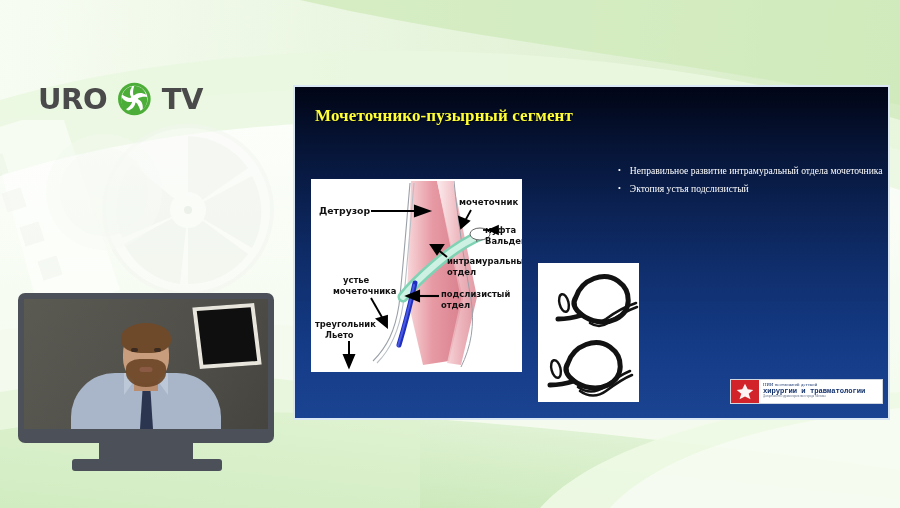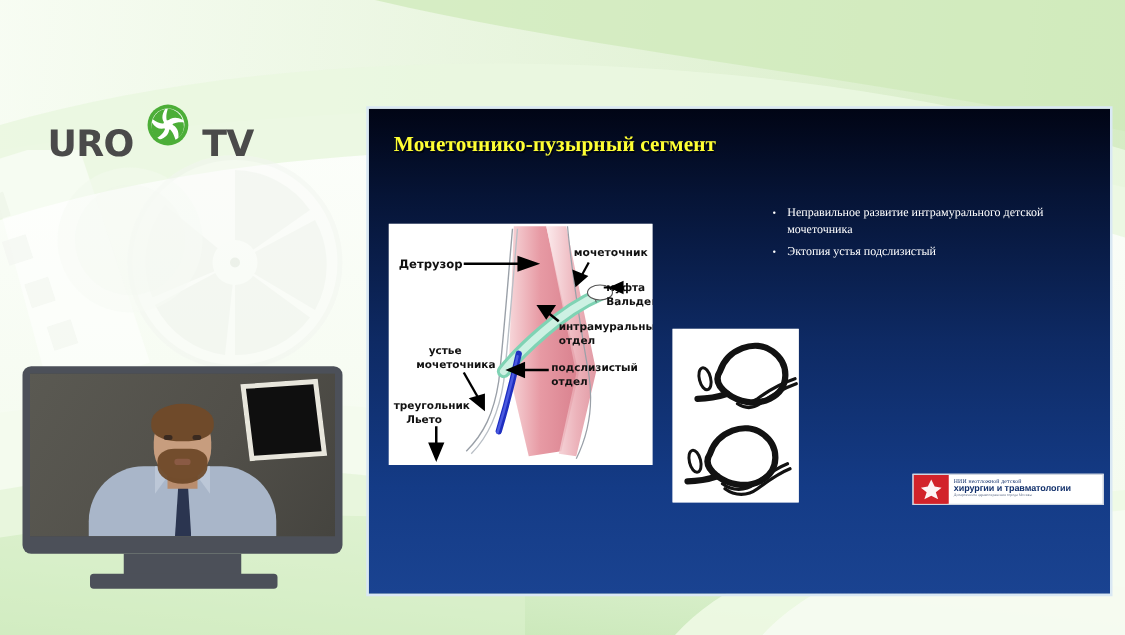--- a/index.html
+++ b/index.html
@@ -19,21 +19,21 @@
   .bg-layer { position: absolute; inset: 0; pointer-events: none; }
   .bg-svg { position: absolute; inset: 0; width: 900px; height: 508px; }
 
   
   .reel-wm { position: absolute; left: 0px; top: 120px; width: 300px; height: 180px; opacity: .55; }
 
   
   .logo {
     position: absolute; left: 38px; top: 68px;
     width: 165px; height: 62px;
-    display: flex; align-items: flex-end; gap: 16px;
+    display: flex; align-items: center; gap: 16px;
   }
   .logo-word {
     font-family: "DejaVu Sans", sans-serif;
     font-weight: bold; font-size: 29px; letter-spacing: -.5px;
     color: #4a4a4a; line-height: 1;
   }
   .logo-mark { width: 60px; height: 60px; margin: 0 -6px; }
 
   
   .monitor { position: absolute; left: 18px; top: 293px; width: 256px; height: 150px; }
@@ -102,21 +102,21 @@
     clip-path: polygon(20% 0, 80% 0, 100% 100%, 0 100%);
   }
   .cam-neck-sk {
     position: absolute; left: 50%; transform: translateX(-50%);
     top: 76px; width: 24px; height: 16px; background: #b98d6e;
   }
 
   
   .slide {
     position: absolute; left: 293px; top: 85px;
-    width: 597px; height: 392px;
+    width: 597px; height: 335px;
     background: linear-gradient(180deg, #010515 0%, #061436 18%, #0e2a64 48%, #143b86 78%, #1a4391 100%);
     border: 2px solid #d9e8f4;
   }
   .slide-title {
     position: absolute; left: 20px; top: 19px;
     font-family: "Liberation Serif", serif;
     font-weight: bold; font-size: 17px; color: #ffff33;
     letter-spacing: .1px;
     text-shadow: 1px 1px 0 rgba(0,0,0,.6);
   }
@@ -151,21 +151,21 @@
   .inst-emblem {
     flex: 0 0 28px; background: #d2232a; position: relative;
   }
   .inst-emblem svg { position: absolute; inset: 0; width: 100%; height: 100%; }
   .inst-text { flex: 1; padding: 2px 3px 1px 4px; overflow: hidden; }
   .inst-l1 {
     font-family: "Liberation Serif", serif; font-size: 4.6px;
     color: #12306b; letter-spacing: .15px; line-height: 1.1;
   }
   .inst-l2 {
-    font-family: Liberation Sans, sans-serif; font-weight: bold; font-size: 7.2px;
+    font-family: Liberation Mono, monospace; font-weight: bold; font-size: 7.2px;
     color: #12306b; letter-spacing: -.05px; line-height: 1.12; white-space: nowrap;
   }
   .inst-l3 {
     font-family: "Liberation Serif", serif; font-size: 3.1px;
     color: #5c6a85; line-height: 1.2; white-space: nowrap;
   }
 
   .lbl { font-family: "DejaVu Sans", sans-serif; font-weight: bold; fill: #111; }
 </style>
 </head>
@@ -271,21 +271,21 @@
     <div class="mon-base"></div>
   </div>
 
   <div class="slide">
 
     <div class="slide-title">Мочеточнико-пузырный сегмент</div>
 
     <div class="bullets">
       <div class="bullet">
         <span class="dot">•</span>
-        <span>Неправильное развитие интрамурального детской мочеточника</span>
+        <span>Неправильное развитие интрамуральный отдела мочеточника</span>
       </div>
       <div class="bullet">
         <span class="dot">•</span>
         <span>Эктопия устья подслизистый</span>
       </div>
     </div>
 
     <div class="panel-a">
       <svg class="panel-svg" viewBox="0 0 211 193">
         <defs>

